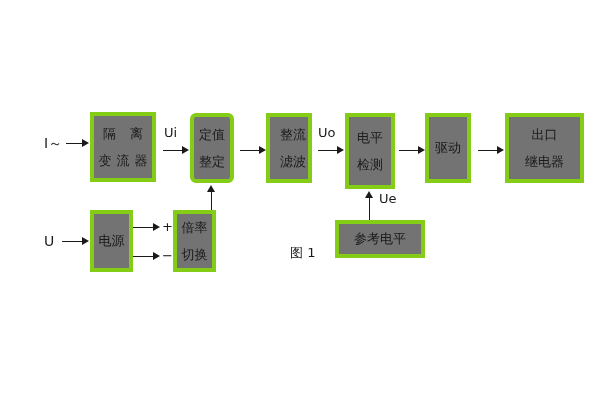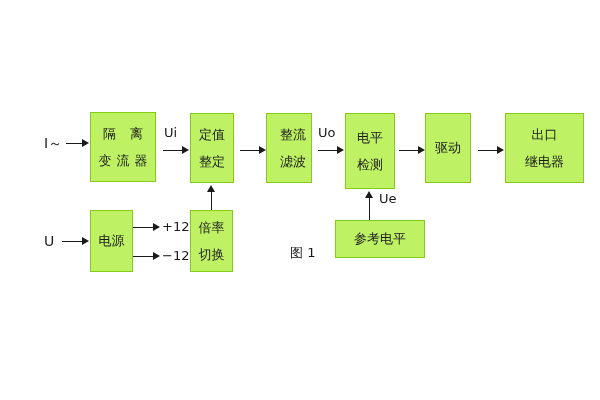--- a/index.html
+++ b/index.html
@@ -13,22 +13,22 @@
     width: 600px;
     height: 400px;
     background: #ffffff;
     font-family: "DejaVu Sans", "Liberation Sans", sans-serif;
     overflow: hidden;
   }
   
   .block {
     position: absolute;
     box-sizing: border-box;
-    border: 1px solid #84cc16;
-    background: #bef264;
+    border: 4px solid #84cc16;
+    background: #737373;
     display: flex;
     flex-direction: column;
     align-items: center;
     justify-content: center;
     color: #1a1a1a;
     font-size: 13px;
     line-height: 1.05;
   }
   .block .ln {
     display: block;
@@ -88,21 +88,21 @@
 
   <div class="block two spaced" style="left:90px; top:112px; width:66px; height:70px;">
     <span class="ln">隔 离</span>
     <span class="ln">变流器</span>
   </div>
 
   <div class="lbl sig" style="left:164px; top:126px;">Ui</div>
   <div class="hline" style="left:163px; top:150px; width:19px;"></div>
   <div class="ah-r" style="left:182px; top:145.5px;"></div>
 
-  <div class="block two" style="left:190px; top:113px; width:44px; height:70px;">
+  <div class="block two" style="left:190px; top:113px; width:44px; height:70px;border-radius:6px;">
     <span class="ln">定值</span>
     <span class="ln">整定</span>
   </div>
 
   <div class="hline" style="left:240px; top:150px; width:19px;"></div>
   <div class="ah-r" style="left:259px; top:145.5px;"></div>
 
   <div class="block two" style="left:266px; top:113px; width:46px; height:70px;padding-left:8px;">
     <span class="ln">整流</span>
     <span class="ln">滤波</span>
@@ -142,21 +142,21 @@
   </div>
 
   <div class="hline" style="left:133px; top:227px; width:20px;"></div>
   <div class="ah-r" style="left:153px; top:222.5px;"></div>
   <div class="lbl sig" style="left:162px; top:220px;">+12V</div>
 
   <div class="hline" style="left:133px; top:256px; width:20px;"></div>
   <div class="ah-r" style="left:153px; top:251.5px;"></div>
   <div class="lbl sig" style="left:162px; top:249px;">−12V</div>
 
-  <div class="block two" style="left:190px; top:210px; width:43px; height:62px;">
+  <div class="block two" style="left:173px; top:210px; width:43px; height:62px;">
     <span class="ln">倍率</span>
     <span class="ln">切换</span>
   </div>
 
   <div class="vline" style="left:211px; top:191px; height:19px;"></div>
   <div class="ah-u" style="left:206.5px; top:185px;"></div>
 
   <div class="block" style="left:335px; top:220px; width:90px; height:38px;">
     <span class="ln">参考电平</span>
   </div>

